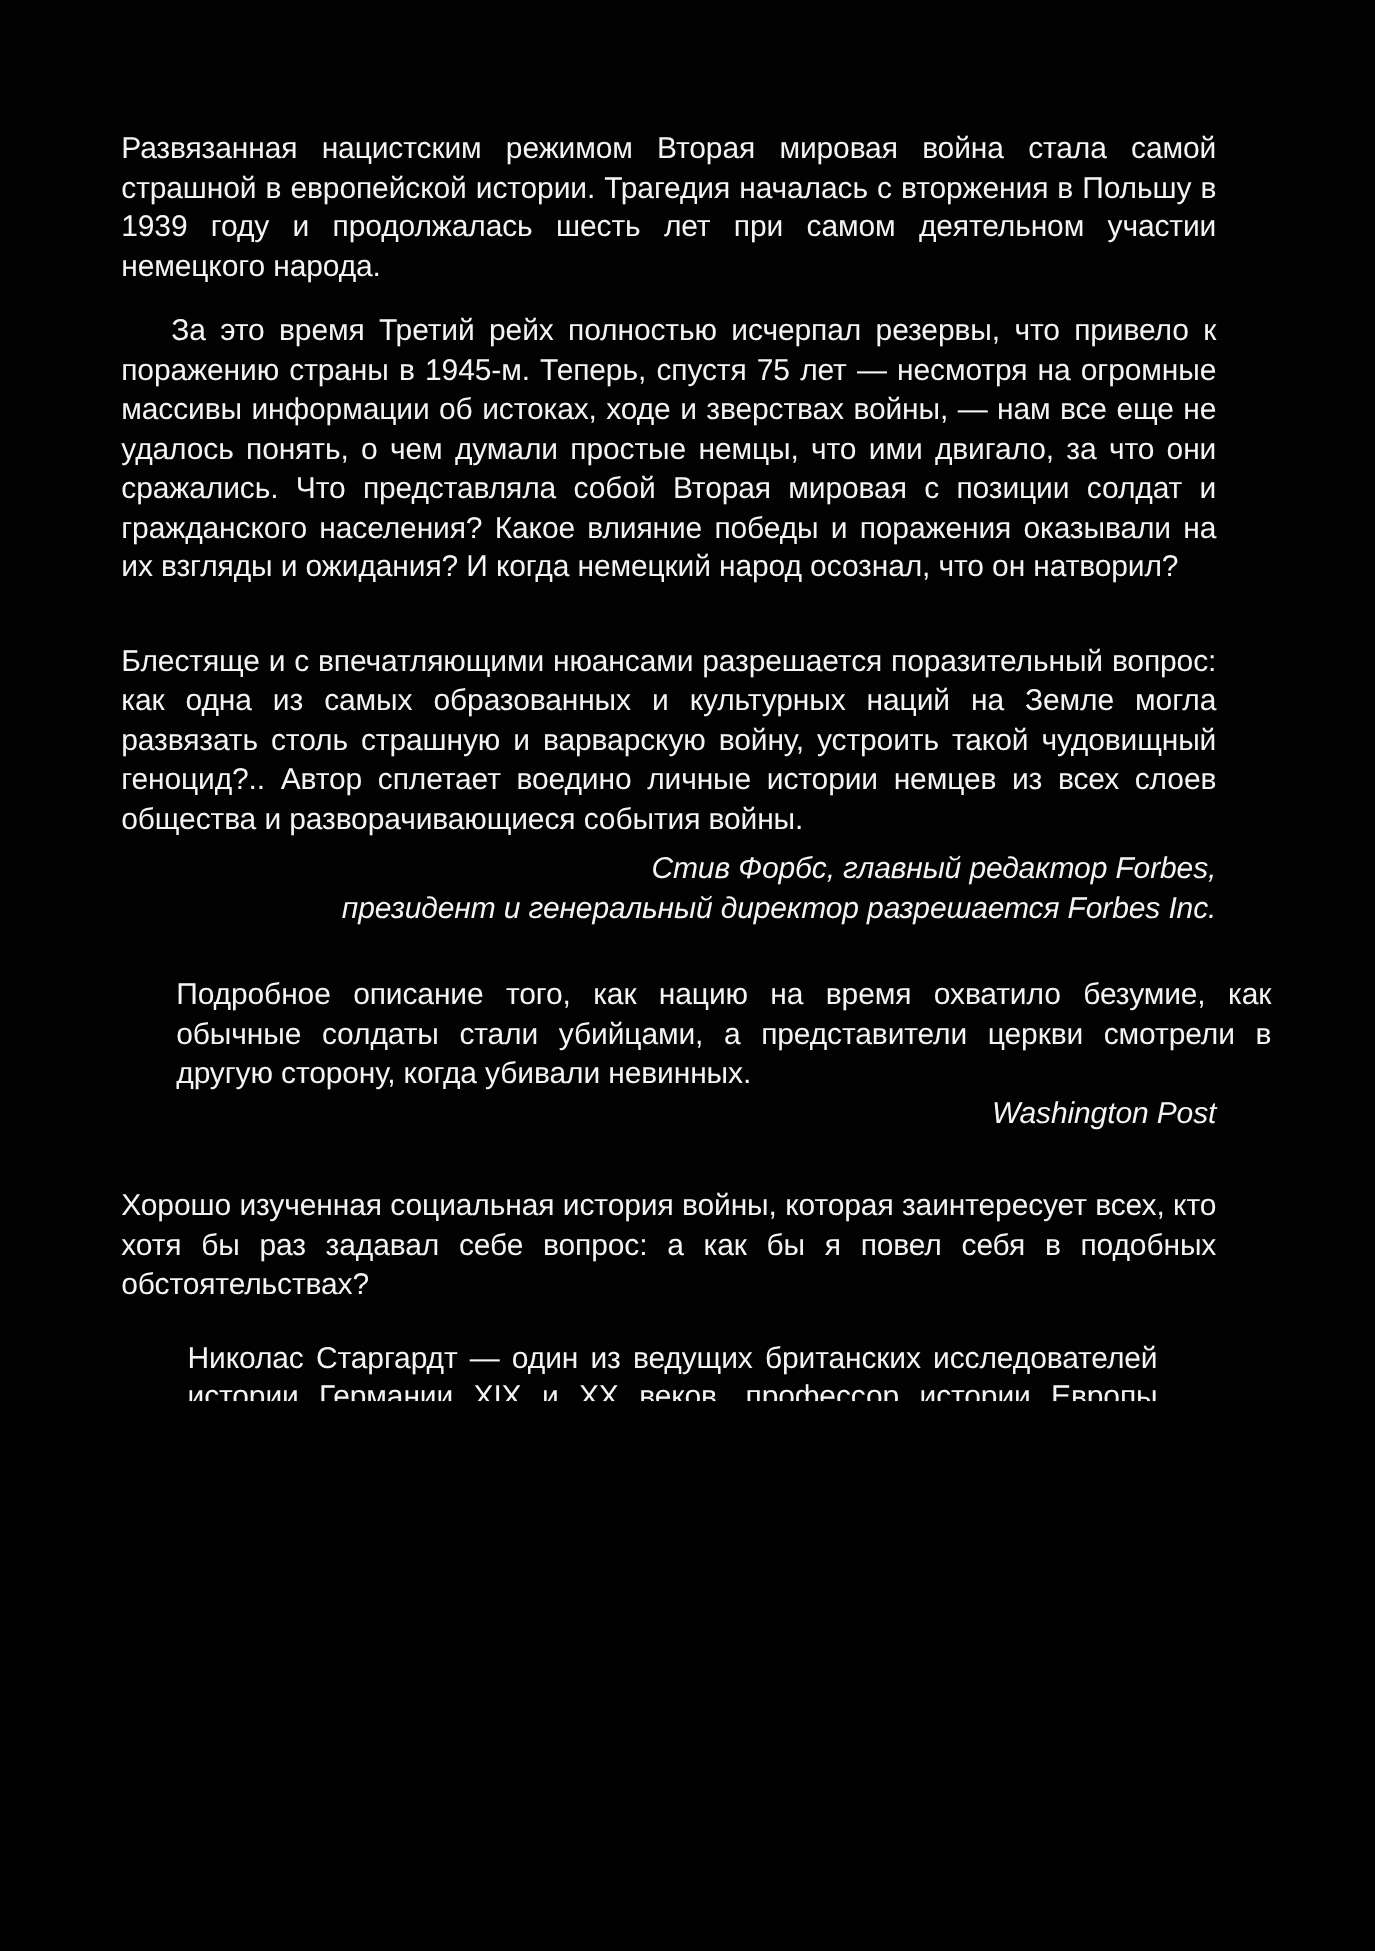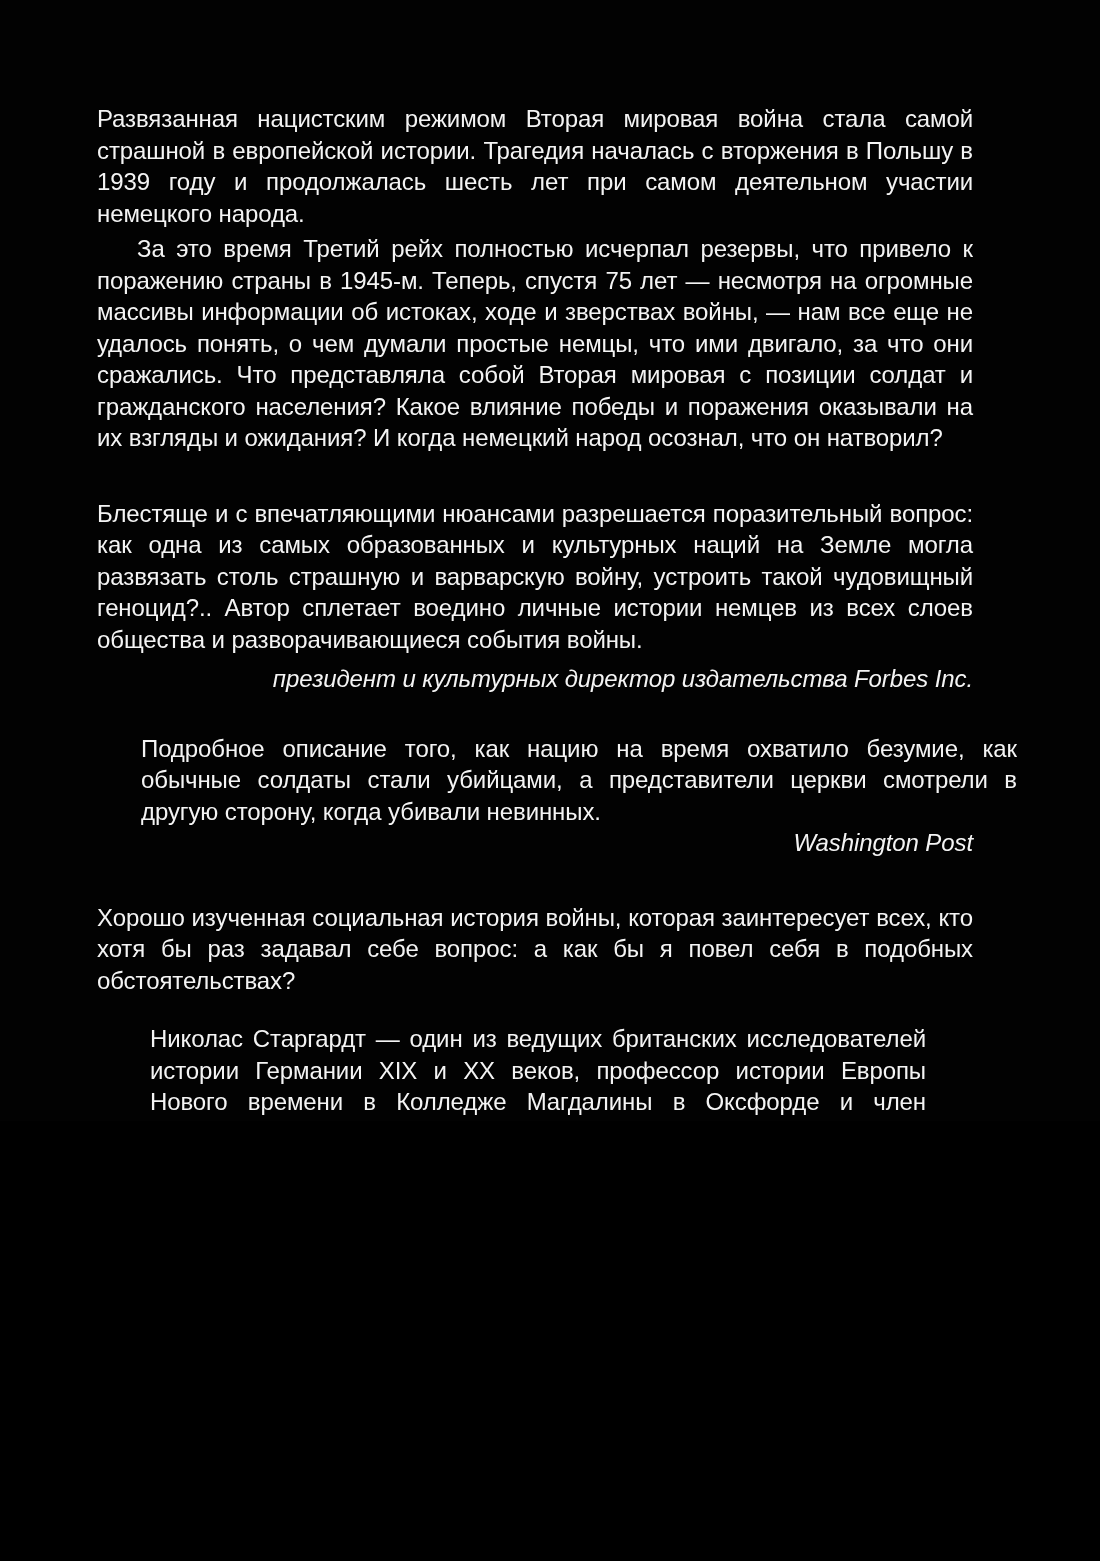--- a/index.html
+++ b/index.html
@@ -15,21 +15,21 @@
     padding: 103px 91px 0 97px;
   }
   .body {
     margin: 0;
     font-size: 24px;
     line-height: 31.5px;
     text-align: justify;
     width: 876px;
     letter-spacing: -0.1px;
   }
-  .para2 { margin-top: 4px; text-indent: 40px; }
+  .para2 { margin-top: 20px; text-indent: 40px; }
   .quote1 { margin-top: 44px; }
   .quote2 { margin-top: 38px; margin-left: 44px; }
   .quote3 { margin-top: 43px; }
   .attrib {
     width: 876px;
     font-size: 24px;
     line-height: 31.5px;
     font-style: italic;
     text-align: right;
     letter-spacing: -0.1px;
@@ -54,21 +54,22 @@
 
 <div class="page">
 
   <p class="body para1">Развязанная нацистским режимом Вторая мировая война стала са­мой страшной в европейской истории. Трагедия началась с вторжения в Польшу в 1939 году и продолжалась шесть лет при самом деятель­ном участии немецкого народа.</p>
 
   <p class="body para2">За это время Третий рейх полностью исчерпал резервы, что приве­ло к поражению страны в 1945-м. Теперь, спустя 75 лет — несмотря на огромные массивы информации об истоках, ходе и зверствах войны, — нам все еще не удалось понять, о чем думали простые немцы, что ими двигало, за что они сражались. Что представляла собой Вторая ми­ровая с позиции солдат и гражданского населения? Какое влияние победы и поражения оказывали на их взгляды и ожидания? И когда немецкий народ осознал, что он натворил?</p>
 
   <p class="body quote1">Блестяще и с впечатляющими нюансами разрешается поразительный вопрос: как одна из самых образованных и культурных наций на Зем­ле могла развязать столь страшную и варварскую войну, устроить та­кой чудовищный геноцид?.. Автор сплетает воедино личные истории немцев из всех слоев общества и разворачивающиеся события войны.</p>
 
   <div class="attrib attrib1">
-    <div>президент и культурных директор издательства Forbes Inc.</div>
+    <div>Стив Форбс, главный редактор Forbes,</div>
+    <div>президент и генеральный директор разрешается Forbes Inc.</div>
   </div>
 
   <p class="body quote2">Подробное описание того, как нацию на время охватило безумие, как обычные солдаты стали убийцами, а представители церкви смотрели в другую сторону, когда убивали невинных.</p>
 
   <div class="attrib">Washington Post</div>
 
   <p class="body quote3">Хорошо изученная социальная история войны, которая заинтересует всех, кто хотя бы раз задавал себе вопрос: а как бы я повел себя в по­добных обстоятельствах?</p>
 
 
   <p class="body bio">Николас Старгардт — один из ведущих британских исследовате­лей истории Германии XIX и XX веков, профессор истории Евро­пы Нового времени в Колледже Магдалины в Оксфорде и член Королевского исторического общества. Получил образование в Кембридже, до 1999 года преподавал в Лондонском универ­ситете. Более двадцати лет изучал опыт детей и взрослых, жив­ших под властью нацистского режима в период Второй мировой войны. Автор трех книг и множества статей в научных изданиях.</p>

